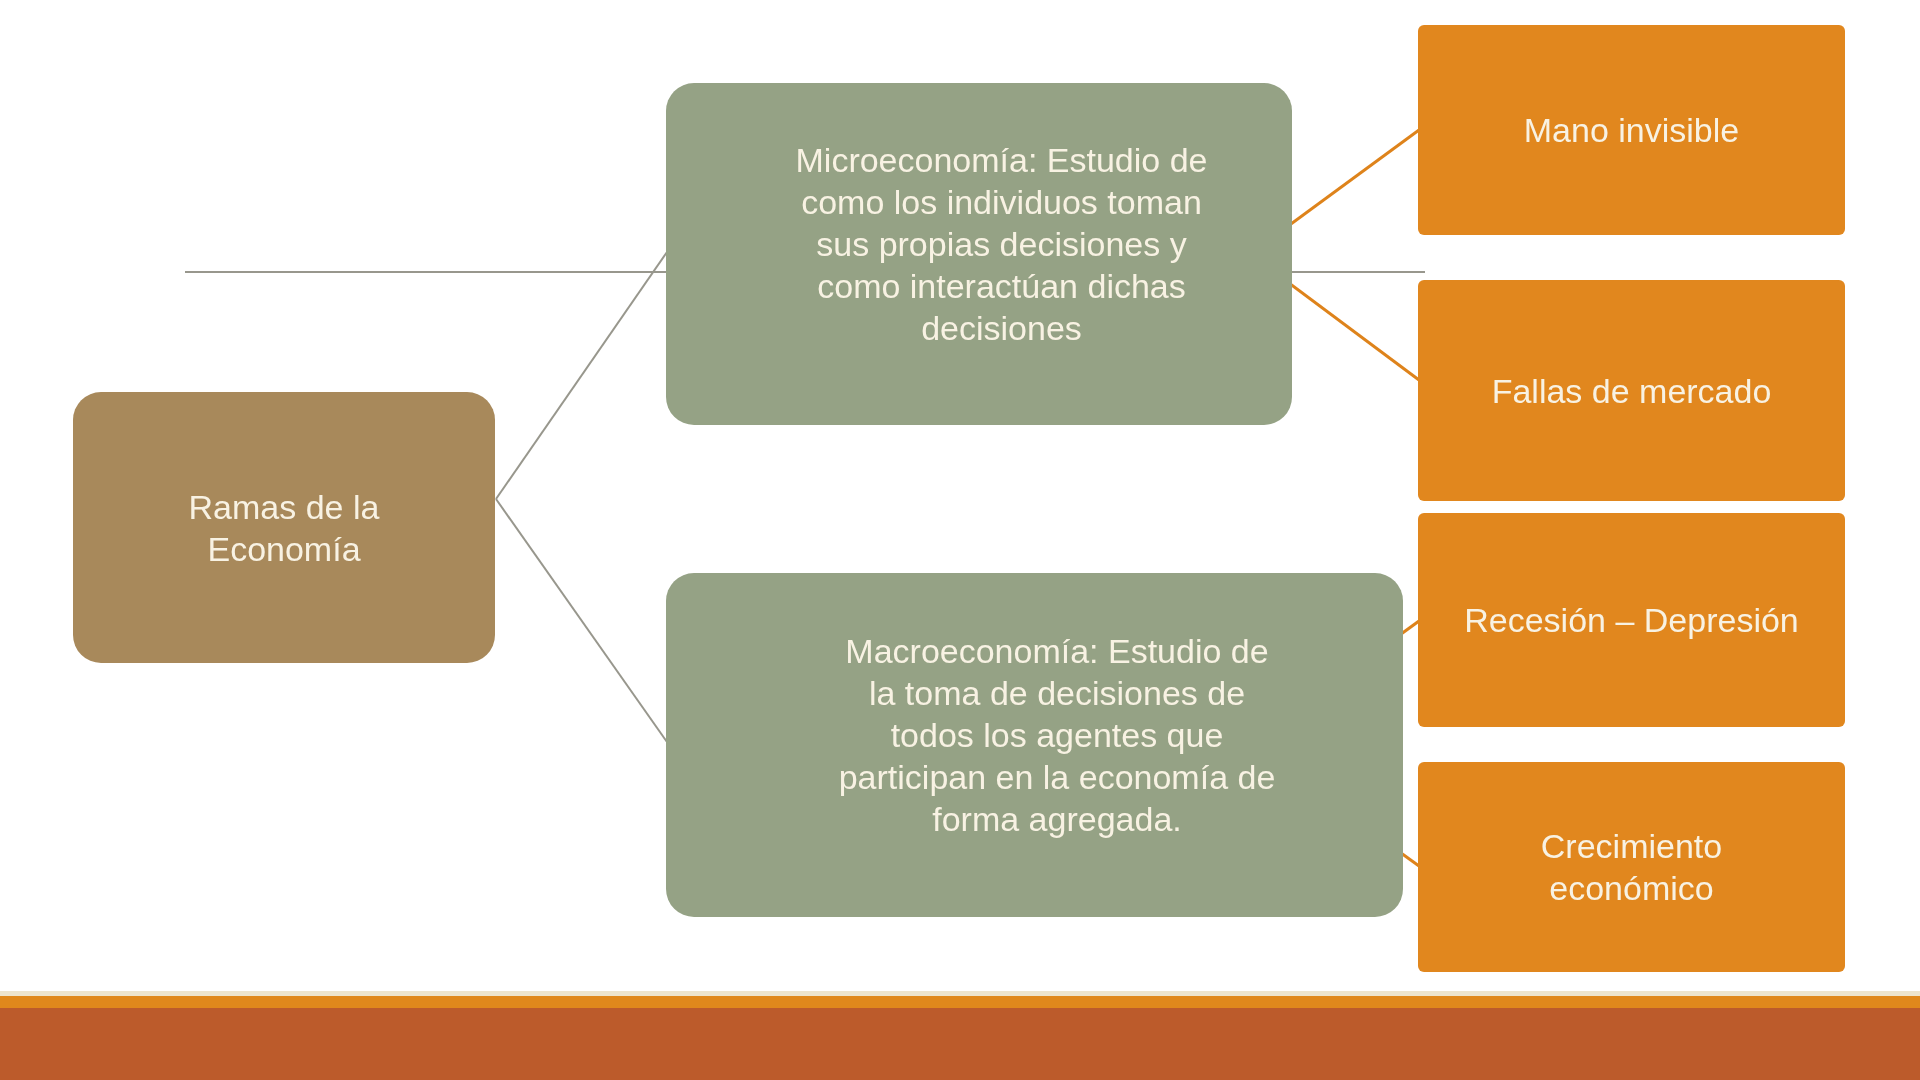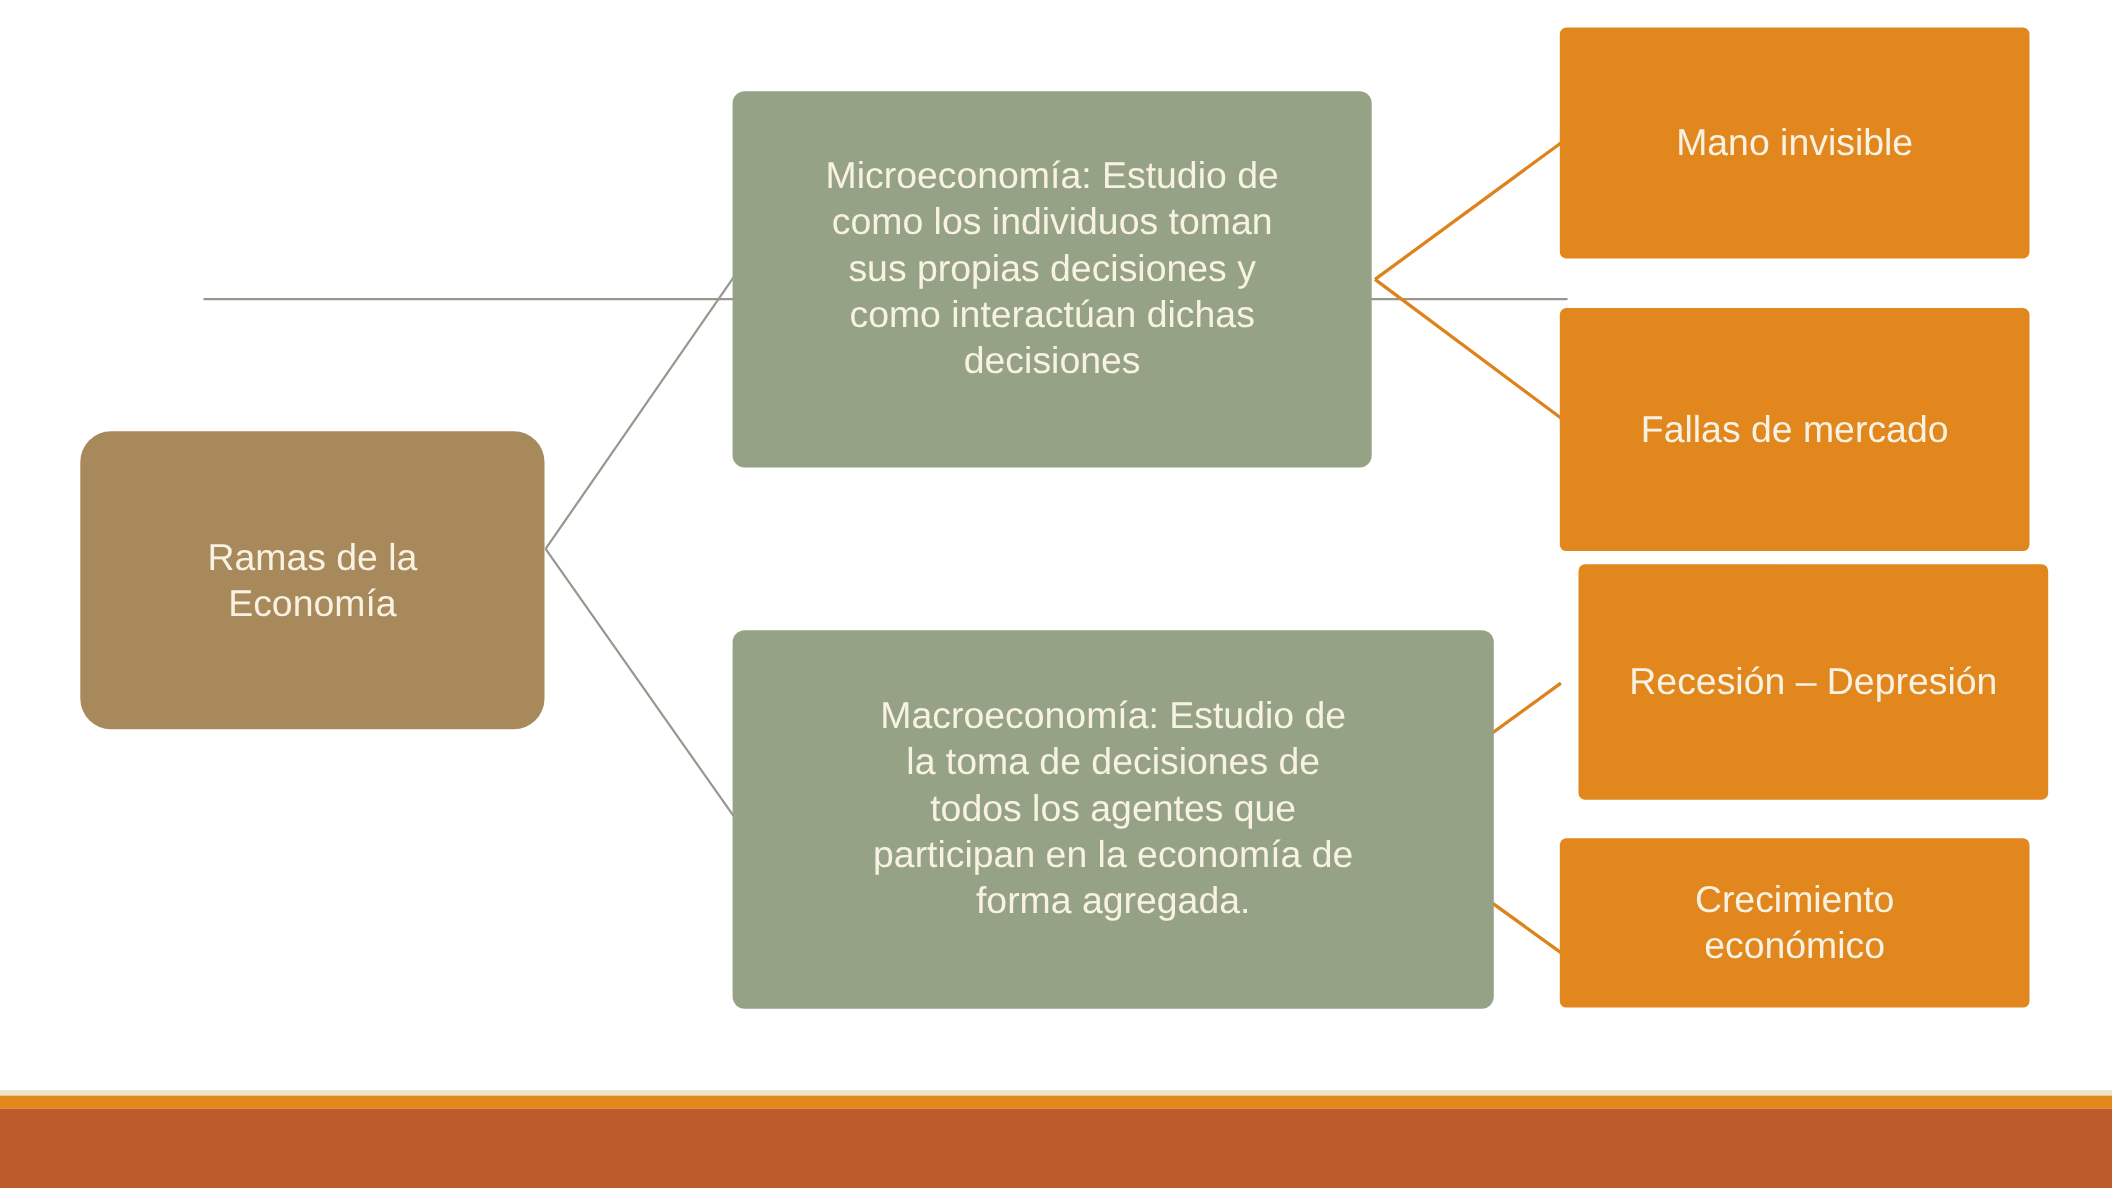--- a/index.html
+++ b/index.html
@@ -45,35 +45,36 @@
     display: block;
     padding: 0 12px;
   }
   .node.root {
     left: 73px;  top: 392px;  width: 422px; height: 271px;
     background: var(--root_fill, #A8895B);
     border-radius: 28px;
   }
   .node.branch {
     background: var(--branch_fill, #95A285);
-    border-radius: 11px;
+    border-radius: 28px;
+    padding-left: 45px;
   }
   .node.branch .label { transform: translateY(-10px); }
   .node.branch.micro { left: 666px; top: 83px;  width: 581px; height: 342px; }
   .node.branch.macro { left: 666px; top: 573px; width: 692px; height: 344px; }
   .node.leaf {
     background: var(--leaf_fill, #E1871E);
     border-radius: 6px;
     left: 1418px;
     width: 427px;
   }
   .node.leaf.l1 { top: 25px;  height: 210px; }
   .node.leaf.l2 { top: 280px; height: 221px; }
-  .node.leaf.l3 { top: 513px; height: 214px; margin-left: 17px; }
-  .node.leaf.l4 { top: 762px; height: 154px; }
+  .node.leaf.l3 { top: 513px; height: 214px; }
+  .node.leaf.l4 { top: 762px; height: 210px; }
   .footer-hairline {
     position: absolute;
     left: 0; top: 991px;
     width: 1920px; height: 5px;
     background: var(--footer_hairline, #EDE4CD);
     z-index: 2;
   }
   .footer-stripe {
     position: absolute;
     left: 0; top: 996px;

